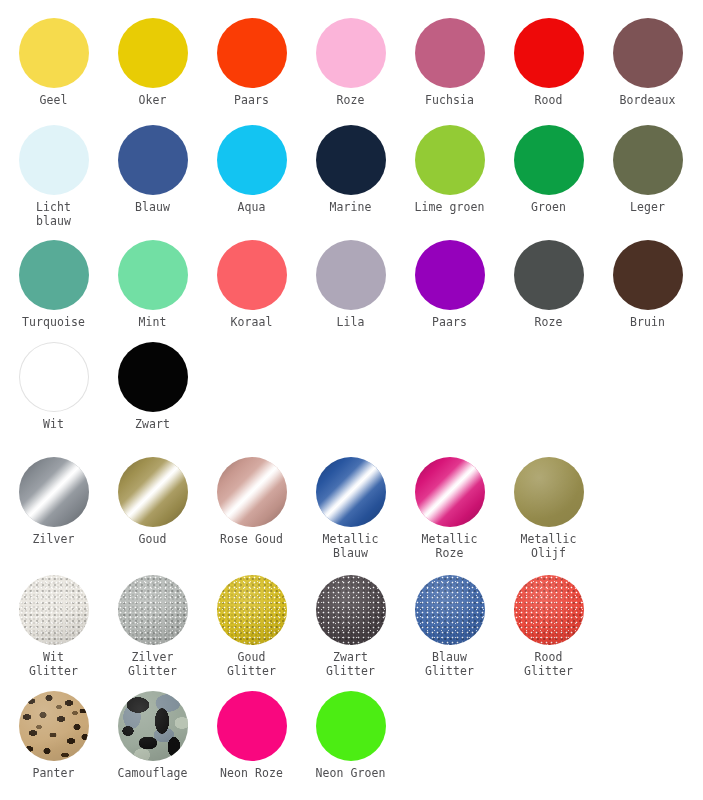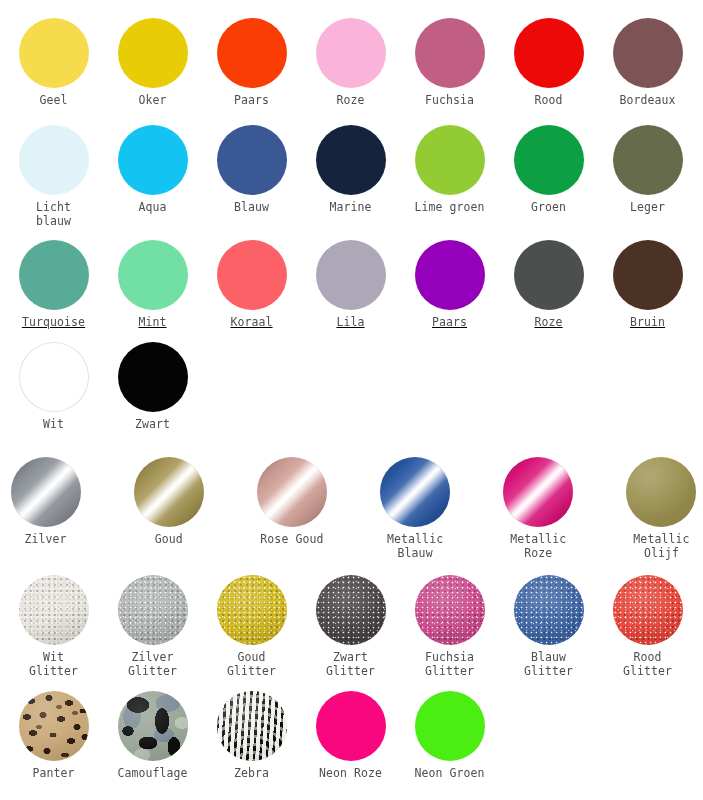--- a/index.html
+++ b/index.html
@@ -56,23 +56,23 @@
   .swatch-cell.empty .swatch-disc {
     background: transparent;
     box-shadow: none;
   }
   .swatch-cell.empty .swatch-label { visibility: hidden; }
 
   
   .swatch-row { margin-bottom: 0; }
   .row-pad-0 { padding-top: 18px; }
   .row-pad-1 { padding-top: 18px; }
-  .row-pad-2 { padding-top: 12px; text-decoration: underline; }
+  .row-pad-2 { padding-top: 12px; }
   .row-pad-3 { padding-top: 13px; }
-  .row-pad-4 { padding-top: 26px; gap: 40px; }
+  .row-pad-4 { padding-top: 26px; }
   .row-pad-5 { padding-top: 15px; }
   .row-pad-6 { padding-top: 13px; }
 
   
   
   .fx-metallic::before {
     content: "";
     position: absolute;
     inset: -20%;
     background:
@@ -252,26 +252,26 @@
         <div class="swatch-disc" title="Bordeaux" style="background-color: rgb(125, 83, 85);"></div>
         <div class="swatch-label">Bordeaux</div>
       </div>
     </div>
     <div class="swatch-row row-pad-1">
       <div class="swatch-cell">
         <div class="swatch-disc" title="Licht blauw" style="background-color: rgb(224, 243, 248);"></div>
         <div class="swatch-label">Licht blauw</div>
       </div>
       <div class="swatch-cell">
+        <div class="swatch-disc" title="Blauw" style="background-color: rgb(58, 88, 148);"></div>
+        <div class="swatch-label">Blauw</div>
+      </div>
+      <div class="swatch-cell">
         <div class="swatch-disc" title="Aqua" style="background-color: rgb(19, 196, 242);"></div>
         <div class="swatch-label">Aqua</div>
-      </div>
-      <div class="swatch-cell">
-        <div class="swatch-disc" title="Blauw" style="background-color: rgb(58, 88, 148);"></div>
-        <div class="swatch-label">Blauw</div>
       </div>
       <div class="swatch-cell">
         <div class="swatch-disc" title="Marine" style="background-color: rgb(20, 36, 60);"></div>
         <div class="swatch-label">Marine</div>
       </div>
       <div class="swatch-cell">
         <div class="swatch-disc" title="Lime groen" style="background-color: rgb(147, 203, 53);"></div>
         <div class="swatch-label">Lime groen</div>
       </div>
       <div class="swatch-cell">
@@ -380,44 +380,36 @@
       </div>
       <div class="swatch-cell">
         <div class="swatch-disc fx-glitter" title="Goud Glitter" style="background-color: rgb(212, 187, 29);"></div>
         <div class="swatch-label">Goud Glitter</div>
       </div>
       <div class="swatch-cell">
         <div class="swatch-disc fx-glitter" title="Zwart Glitter" style="background-color: rgb(74, 67, 71);"></div>
         <div class="swatch-label">Zwart Glitter</div>
       </div>
       <div class="swatch-cell">
-        <div class="swatch-disc fx-glitter" title="Fuchsia Glitter" style="background-color: rgb(207, 74, 142);"></div>
-        <div class="swatch-label">Fuchsia Glitter</div>
-      </div>
-      <div class="swatch-cell">
         <div class="swatch-disc fx-glitter" title="Blauw Glitter" style="background-color: rgb(62, 102, 168);"></div>
         <div class="swatch-label">Blauw Glitter</div>
       </div>
       <div class="swatch-cell">
         <div class="swatch-disc fx-glitter" title="Rood Glitter" style="background-color: rgb(236, 68, 56);"></div>
         <div class="swatch-label">Rood Glitter</div>
       </div>
     </div>
     <div class="swatch-row row-pad-6">
       <div class="swatch-cell">
         <div class="swatch-disc fx-panter" title="Panter"></div>
         <div class="swatch-label">Panter</div>
       </div>
       <div class="swatch-cell">
         <div class="swatch-disc fx-camo" title="Camouflage"></div>
         <div class="swatch-label">Camouflage</div>
-      </div>
-      <div class="swatch-cell">
-        <div class="swatch-disc fx-zebra" title="Zebra"></div>
-        <div class="swatch-label">Zebra</div>
       </div>
       <div class="swatch-cell">
         <div class="swatch-disc" title="Neon Roze" style="background-color: rgb(249, 7, 127);"></div>
         <div class="swatch-label">Neon Roze</div>
       </div>
       <div class="swatch-cell">
         <div class="swatch-disc" title="Neon Groen" style="background-color: rgb(76, 237, 19);"></div>
         <div class="swatch-label">Neon Groen</div>
       </div>
     </div>

